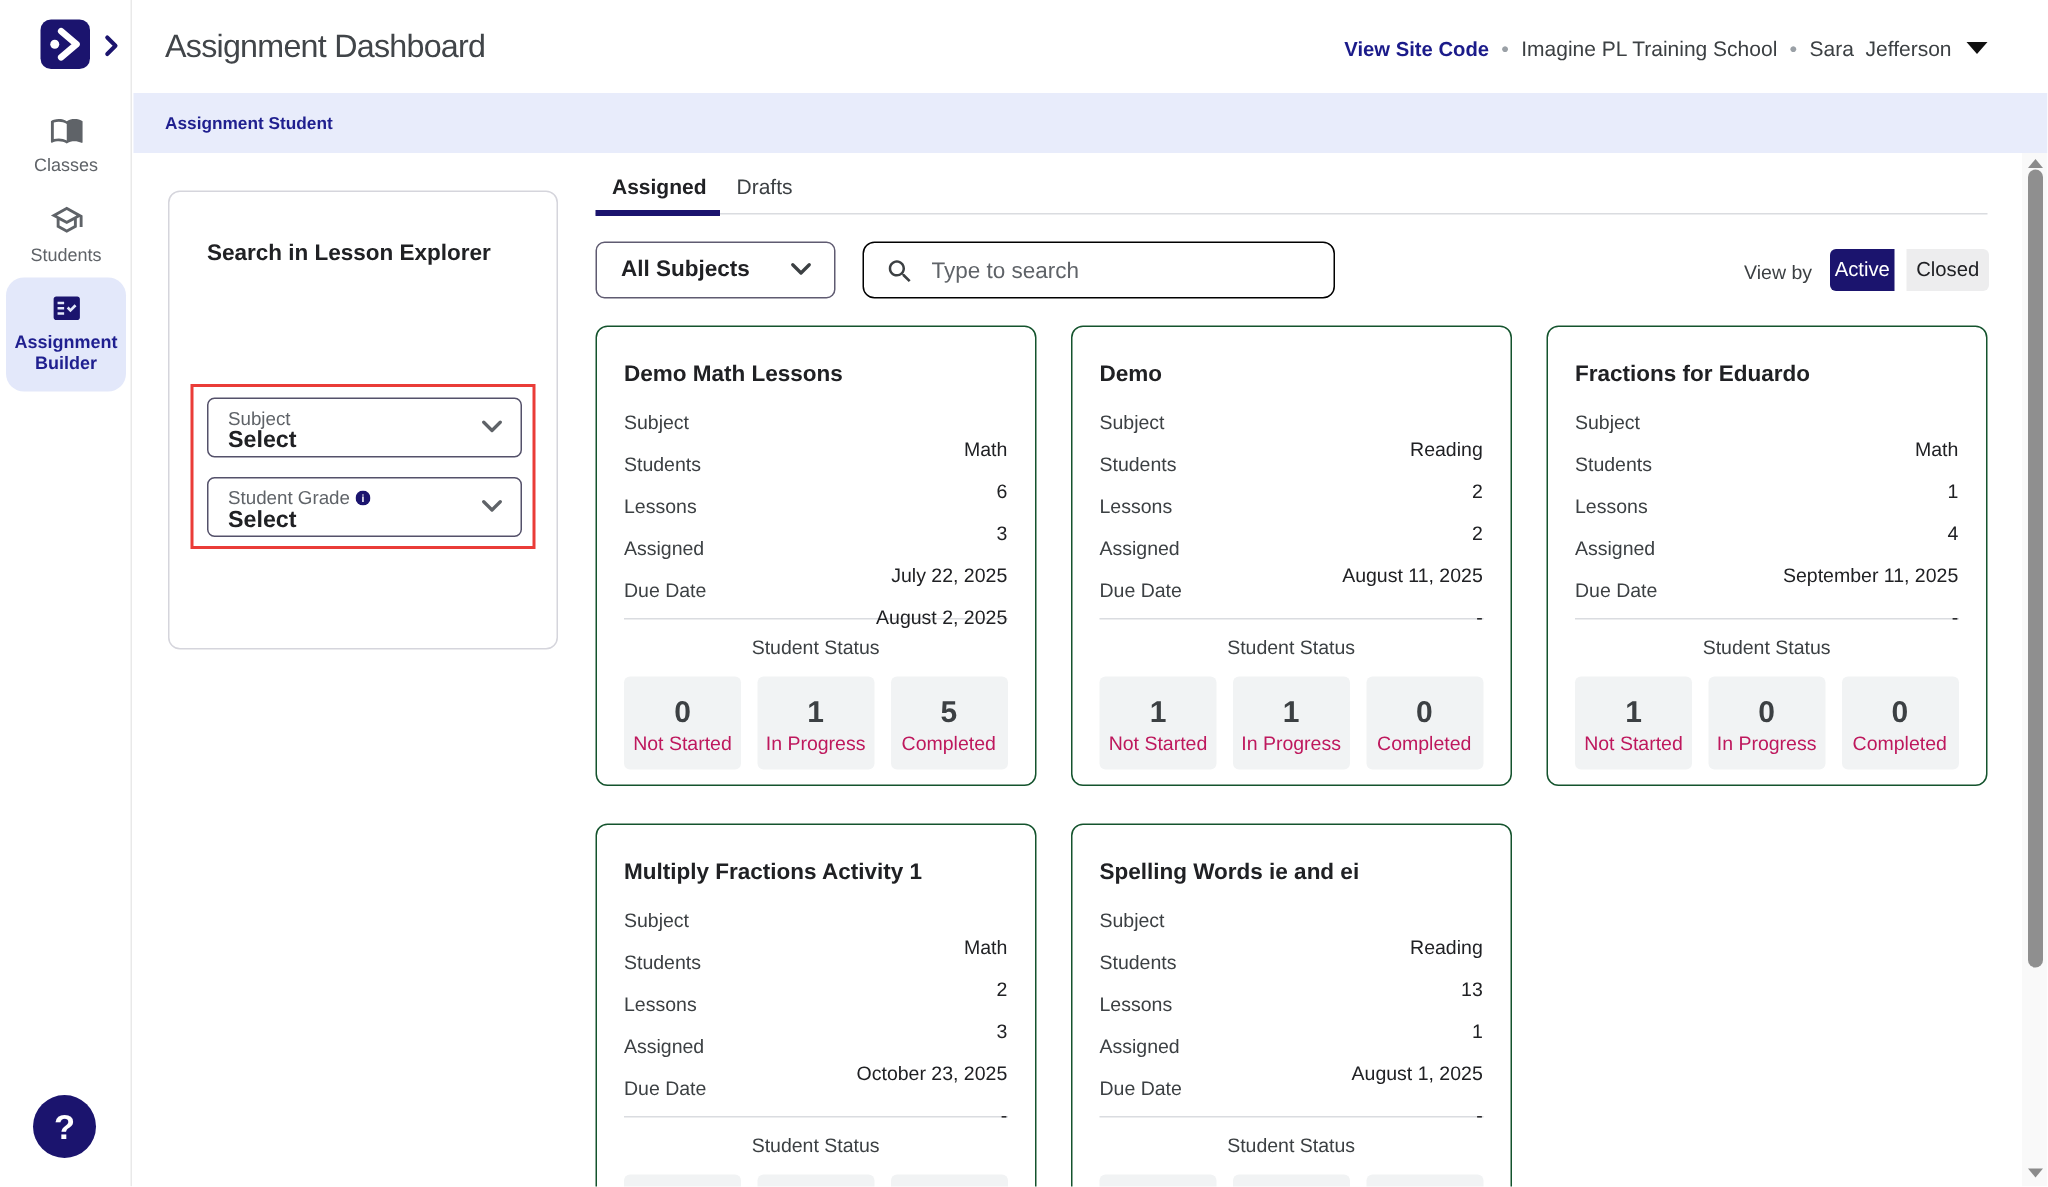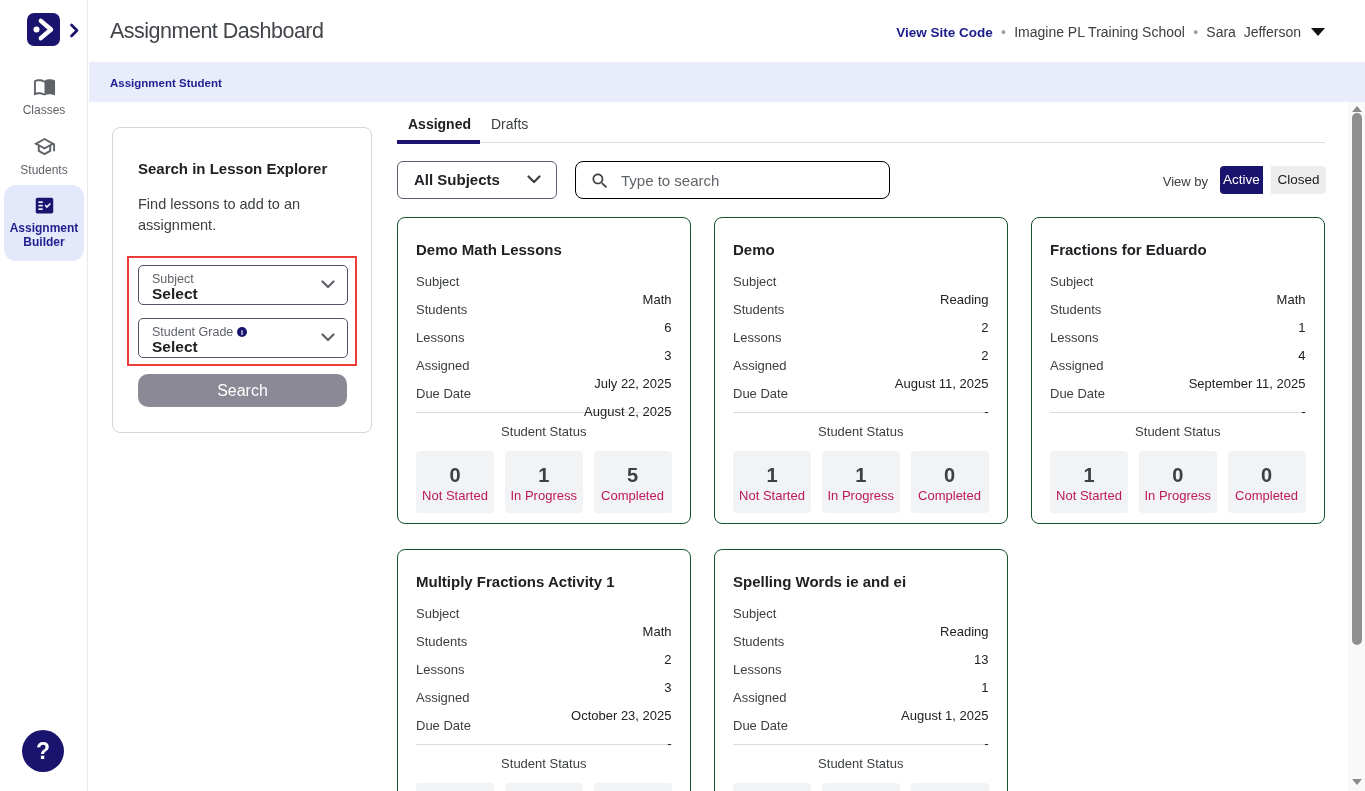--- a/index.html
+++ b/index.html
@@ -114,40 +114,38 @@
 
 <div id="hdr-title">Assignment Dashboard</div>
 <div id="hdr-right"><span class="vsc">View Site Code</span><span class="dot">●</span><span>Imagine PL Training School</span><span class="dot">●</span><span>Sara&nbsp; Jefferson</span><span class="caret"></span></div>
 
 <div id="crumb">
     <span>Assignment Student</span>
   </div>
 
 <div id="panel">
   <h2>Search in Lesson Explorer</h2>
-  <div class="desc">Find lessons to add to an assignment.</div>
   <div id="redbox"></div>
   <div class="sel" id="sel1">
     <div class="slabel">Subject</div>
     <div class="sval">Select</div>
     <svg class="chev" width="14" height="9" viewBox="0 0 14 9">
         <path d="M1.5 1.5 L7 7 L12.5 1.5" fill="none" stroke="#5f6368" stroke-width="2.2" stroke-linecap="round" stroke-linejoin="round"></path>
       </svg>
   </div>
   <div class="sel" id="sel2">
     <div class="slabel">Student Grade <svg width="10" height="10" viewBox="0 0 10 10" style="vertical-align:-1px;">
           <circle cx="5" cy="5" r="5" fill="#1b146e"></circle>
           <text x="5" y="7.6" font-size="7" fill="#fff" text-anchor="middle" font-family="Liberation Sans" font-weight="bold">i</text>
         </svg></div>
     <div class="sval">Select</div>
     <svg class="chev" width="14" height="9" viewBox="0 0 14 9">
         <path d="M1.5 1.5 L7 7 L12.5 1.5" fill="none" stroke="#5f6368" stroke-width="2.2" stroke-linecap="round" stroke-linejoin="round"></path>
       </svg>
   </div>
-  <div id="searchbtn">Search</div>
 </div>
 
 <div id="main">
   <div id="tabs">
     <span id="tab1">Assigned</span>
     <span id="tab2">Drafts</span>
     <div id="tabline"></div>
   </div>
   <div id="allsub">
     <span class="t">All Subjects</span>

